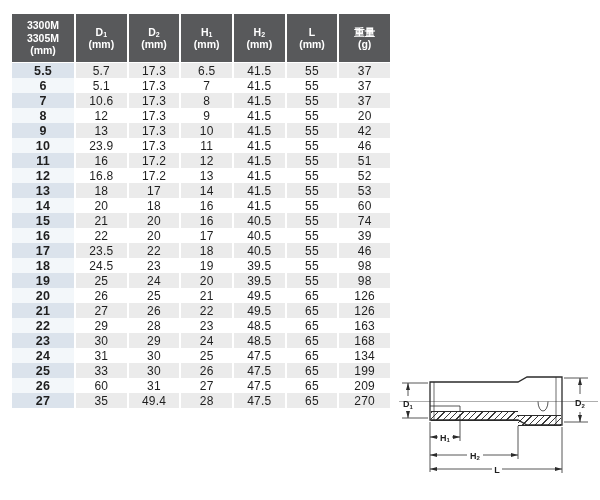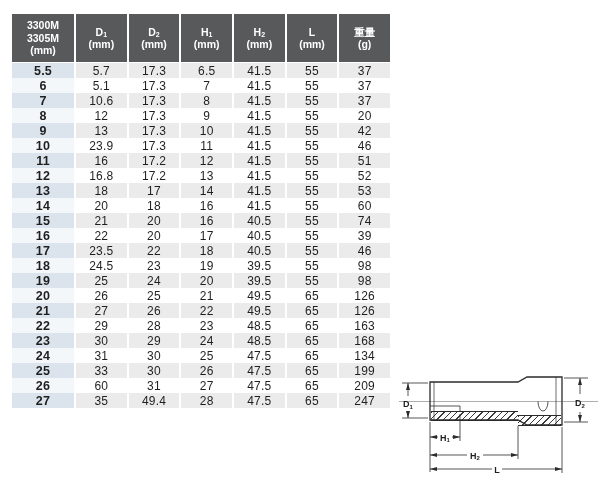--- a/index.html
+++ b/index.html
@@ -288,21 +288,21 @@
           <div class="td">65</div>
           <div class="td">209</div>
         </div>
         <div class="tr shaded">
           <div class="td size">27</div>
           <div class="td">35</div>
           <div class="td">49.4</div>
           <div class="td">28</div>
           <div class="td">47.5</div>
           <div class="td">65</div>
-          <div class="td">247</div>
+          <div class="td">270</div>
         </div>
       </div>
   </div>
 
   <div class="diagram-wrap">
     <div class="hatch hatch-left"></div>
     <div class="hatch hatch-right"></div>
     <svg width="202" height="130" viewBox="0 0 202 130">
 
       <line x1="1" y1="31.5" x2="200" y2="31.5" stroke="#777" stroke-width="0.6"></line>

